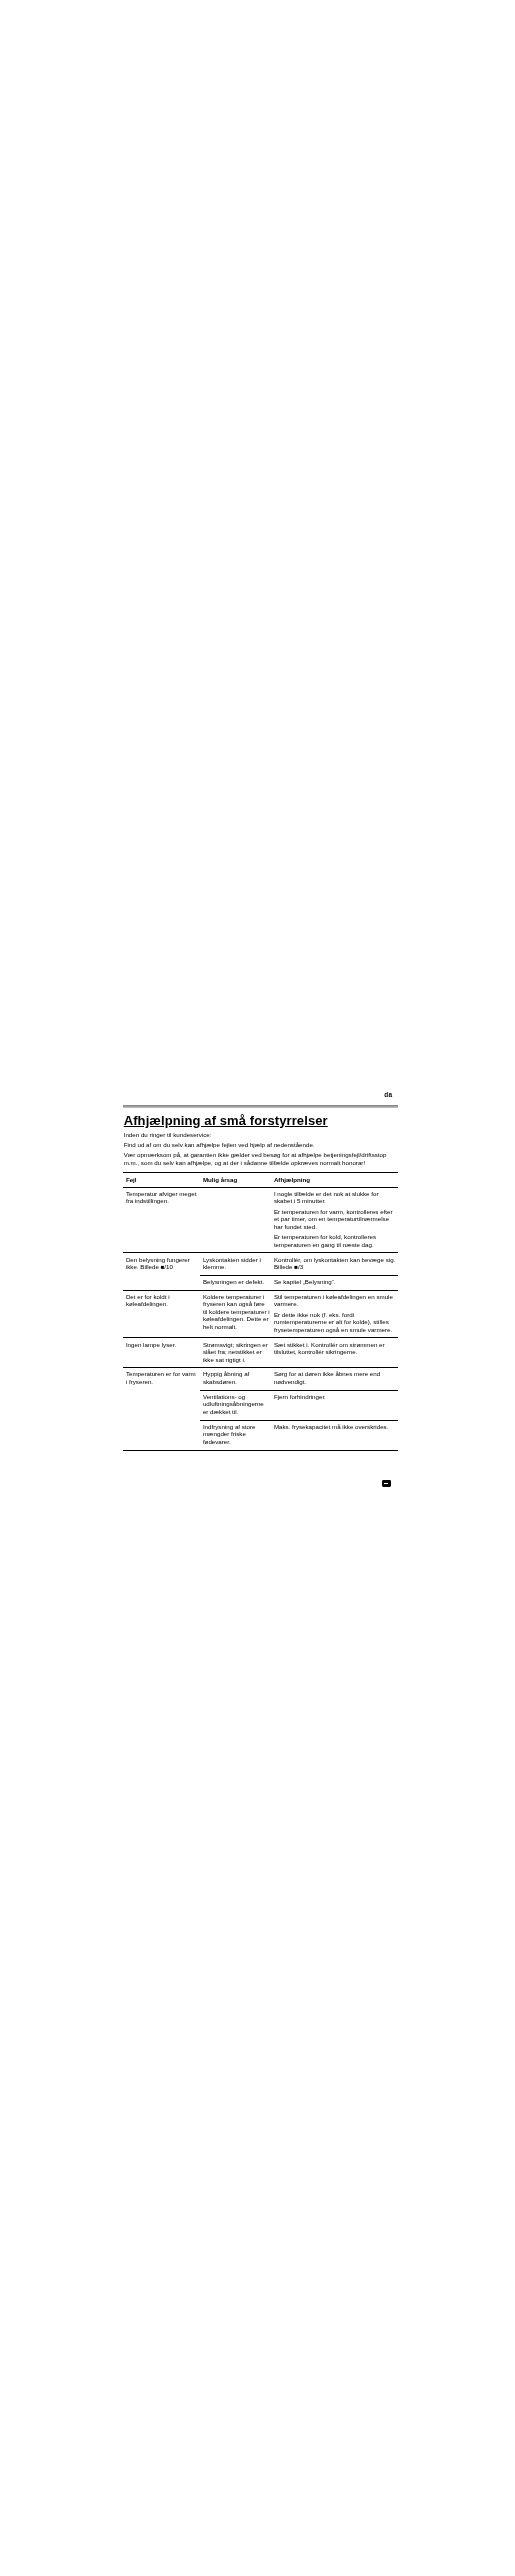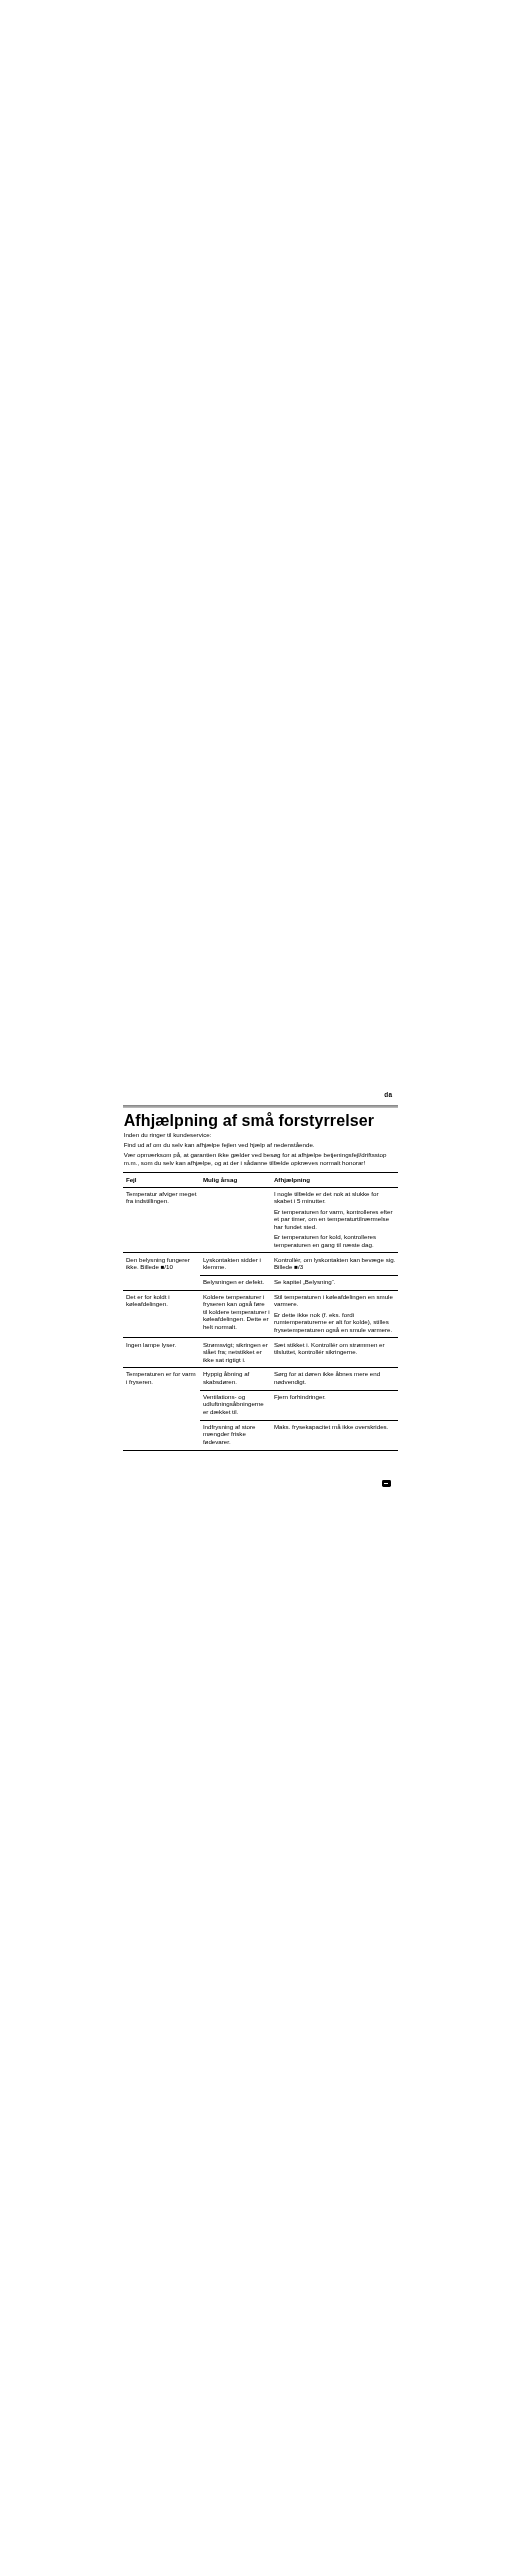--- a/index.html
+++ b/index.html
@@ -25,25 +25,26 @@
     text-align: right;
     padding-right: 5.7px;
     letter-spacing: 0.3px;
   }
   .bar {
     height: 2.9px;
     margin-top: 7.2px;
     background: linear-gradient(#7f7f7f, #c2c2c2);
   }
   .title {
-    font-size: 16px;
+    font-size: 13px;
     line-height: 12px;
     font-weight: bold;
     margin: 6.4px 0 0 0.7px;
     letter-spacing: 0.1px;
+    text-decoration: underline;
   }
   .intro {
     font-size: 6.2px;
     line-height: 7.9px;
     margin: 0 0 2.1px 0.7px;
   }
   .intro.first { margin-top: 4.3px; }
   table.trouble {
     border-collapse: collapse;
     table-layout: fixed;

